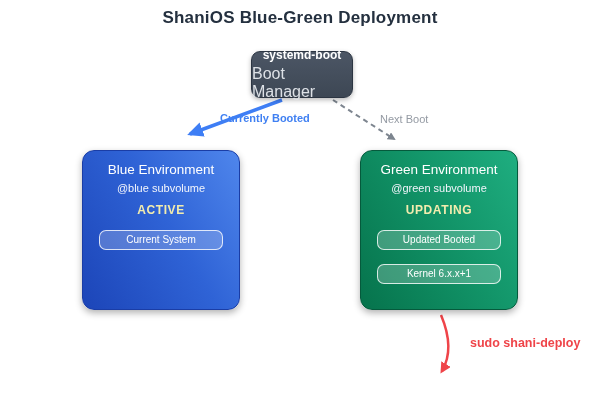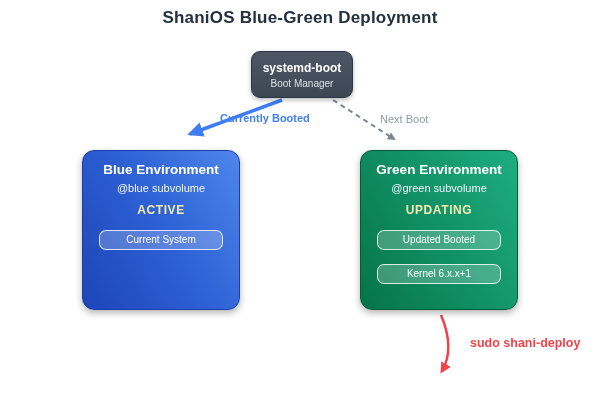--- a/index.html
+++ b/index.html
@@ -14,30 +14,30 @@
   
   .boot-box{
     position:absolute;left:251px;top:51px;width:102px;height:47px;
     background:linear-gradient(180deg,#4c5665 0%,#3d4754 100%);
     border:1.5px solid #2c3542;border-radius:9px;
     box-shadow:0 2px 5px rgba(0,0,0,0.28);
     display:flex;flex-direction:column;align-items:center;justify-content:center;gap:3px;
     box-sizing:border-box;
   }
   .boot-name{font-size:12px;font-weight:bold;color:#ffffff;}
-  .boot-sub{font-size:10px;color:#dde1e6;}
+  .boot-sub{font-size:16px;color:#dde1e6;}
   
   .env-box{
     position:absolute;top:150px;width:158px;height:160px;border-radius:12px;
     box-shadow:0 3px 7px rgba(0,0,0,0.30);text-align:center;color:#ffffff;
     box-sizing:border-box;
   }
   .env-blue{left:82px;background:linear-gradient(60deg,#1c45b8 0%,#2f63d6 55%,#4f86ec 100%);border:1px solid #1a3da6;}
   .env-green{left:360px;background:linear-gradient(60deg,#06734c 0%,#129468 55%,#1fae80 100%);border:1px solid #055a3c;}
-  .env-title{margin-top:11px;font-size:13.5px;font-weight:bold;}
+  .env-title{margin-top:11px;font-size:13.5px;font-weight:normal;}
   .env-sub{margin-top:5px;font-size:11px;color:#f2f5fc;}
   .env-status{margin-top:9px;font-size:12px;font-weight:bold;color:#f2ecae;letter-spacing:0.6px;}
   .pill{
     width:124px;height:20px;line-height:18px;margin:14px auto 0;
     background:rgba(255,255,255,0.22);border:1px solid rgba(255,255,255,0.8);
     border-radius:7px;font-size:10px;color:#ffffff;box-sizing:border-box;
   }
   .pill-first{margin-top:13px;}
   
   .lbl{position:absolute;font-size:11px;white-space:nowrap;}

